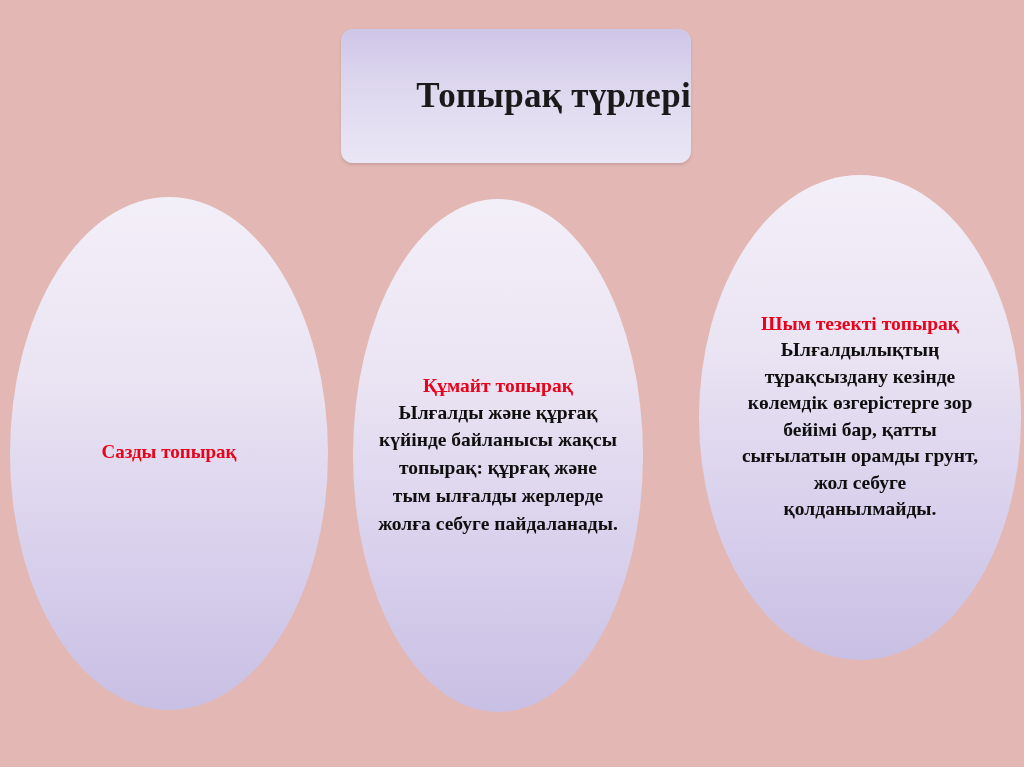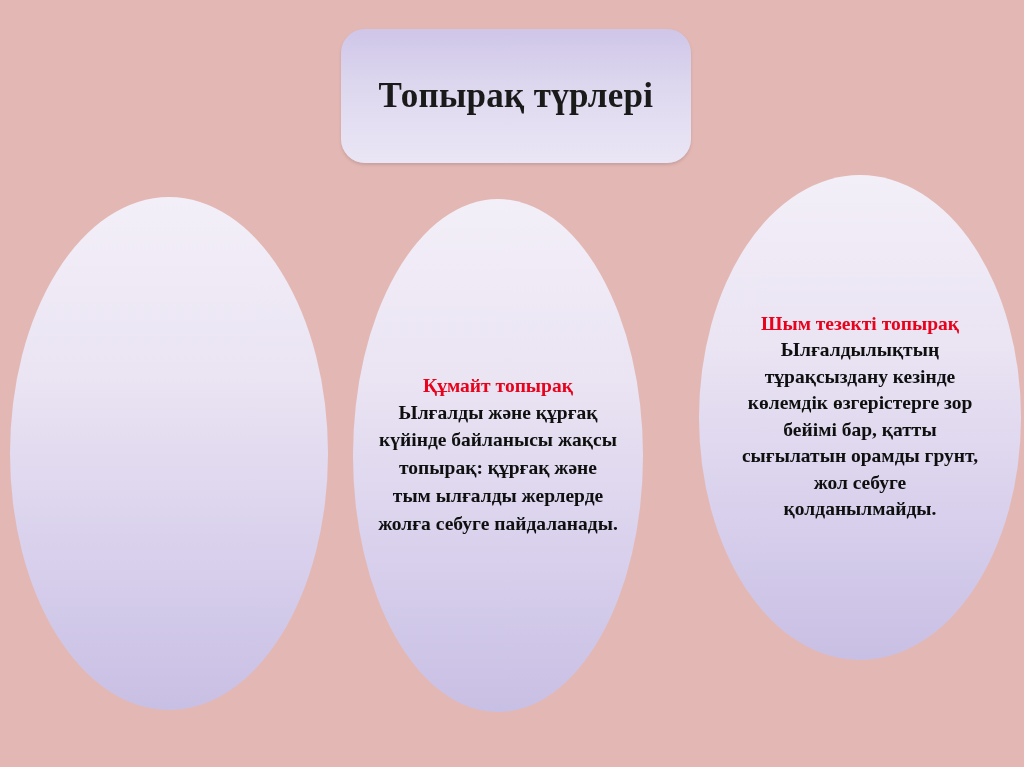--- a/index.html
+++ b/index.html
@@ -21,26 +21,26 @@
     height: 767px;
   }
 
   
   .title-box {
     position: absolute;
     left: 341px;
     top: 29px;
     width: 350px;
     height: 134px;
-    border-radius: 24px;
+    border-radius: 12px;
     background: linear-gradient(180deg, #cfc6e8 0%, #ded8ef 45%, #eae6f5 100%);
     box-shadow: 0 2px 3px rgba(120,90,100,0.25);
     display: flex;
     align-items: center;
-    justify-content: center;
+    justify-content: flex-end;
   }
   .title-text {
     font-family: "Liberation Serif", serif;
     font-weight: bold;
     font-size: 35px;
     color: #1a1a1a;
     letter-spacing: 0.3px;
     text-align: center;
     line-height: 1.1;
   }
@@ -106,20 +106,21 @@
 <body>
 
 <div class="slide">
 
   <div class="title-box">
     <div class="title-text">Топырақ түрлері</div>
   </div>
 
   <div class="ellipse" id="ellipse-1">
     <div class="content">
+      <div class="ell-heading">Сазды топырақ</div>
     </div>
   </div>
 
   <div class="ellipse" id="ellipse-3">
     <div class="content">
       <div class="ell-heading">Шым тезекті топырақ</div>
       <div class="ell-body">Ылғалдылықтың тұрақсыздану кезінде көлемдік өзгерістерге зор бейімі бар, қатты сығылатын орамды грунт, жол себуге қолданылмайды.</div>
     </div>
   </div>
 

